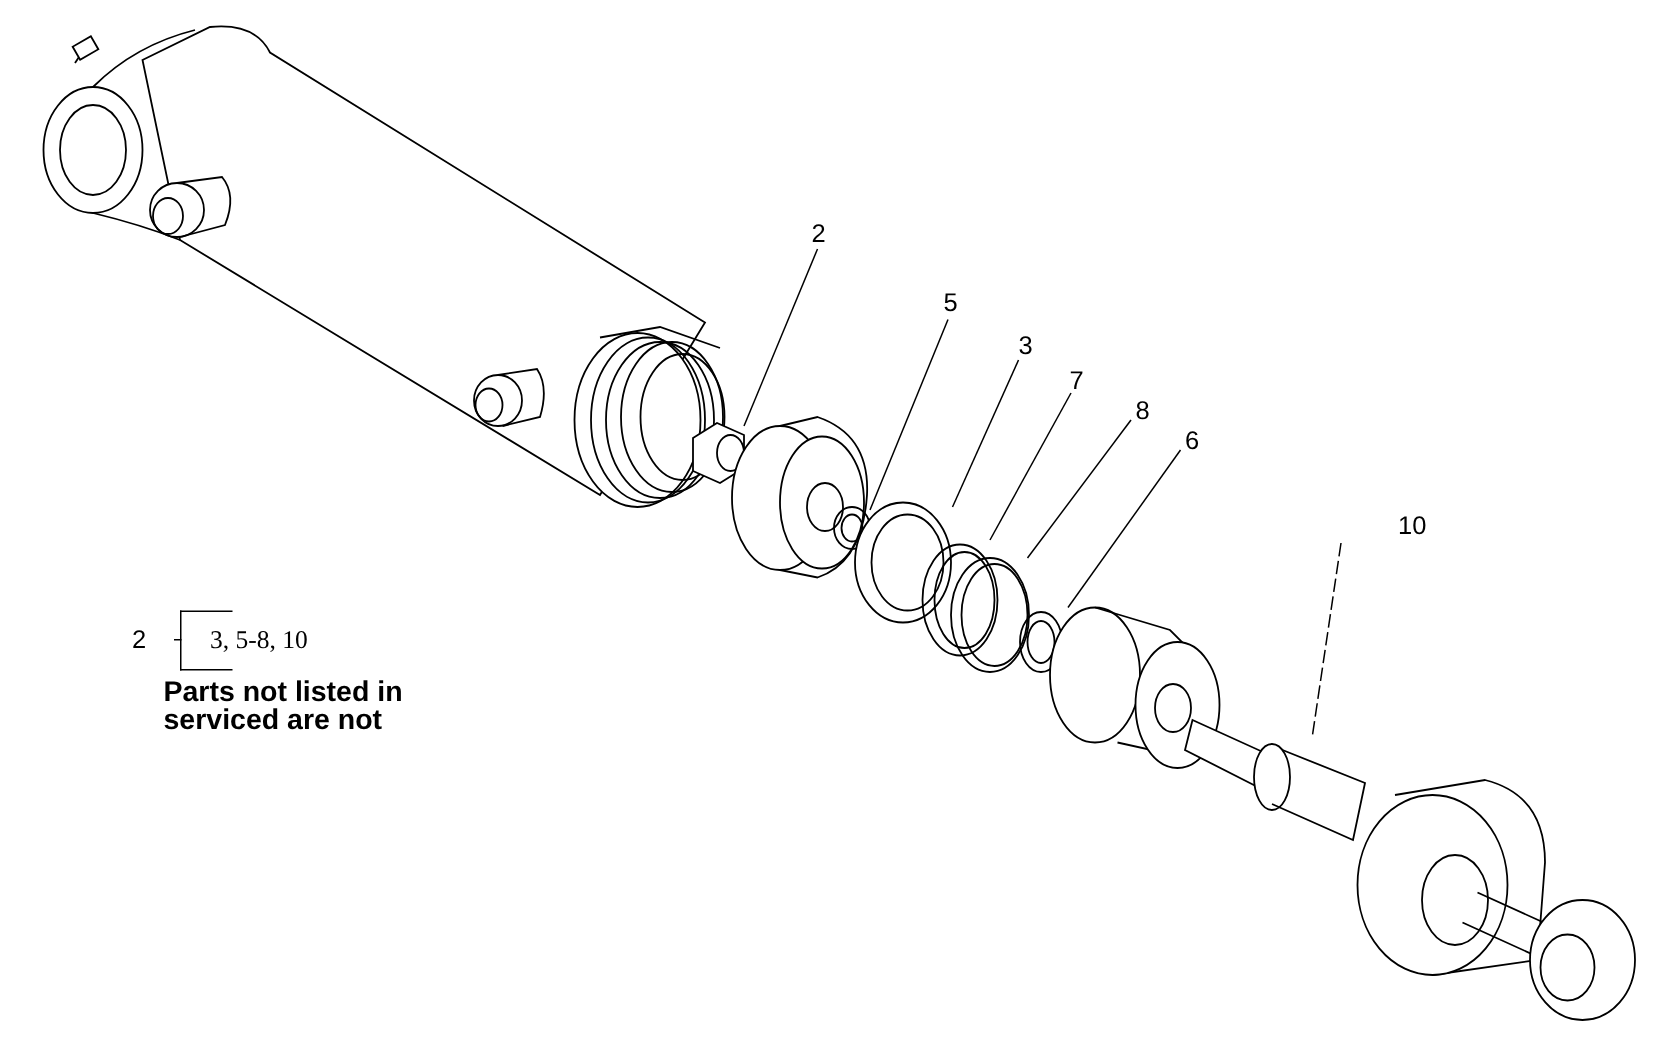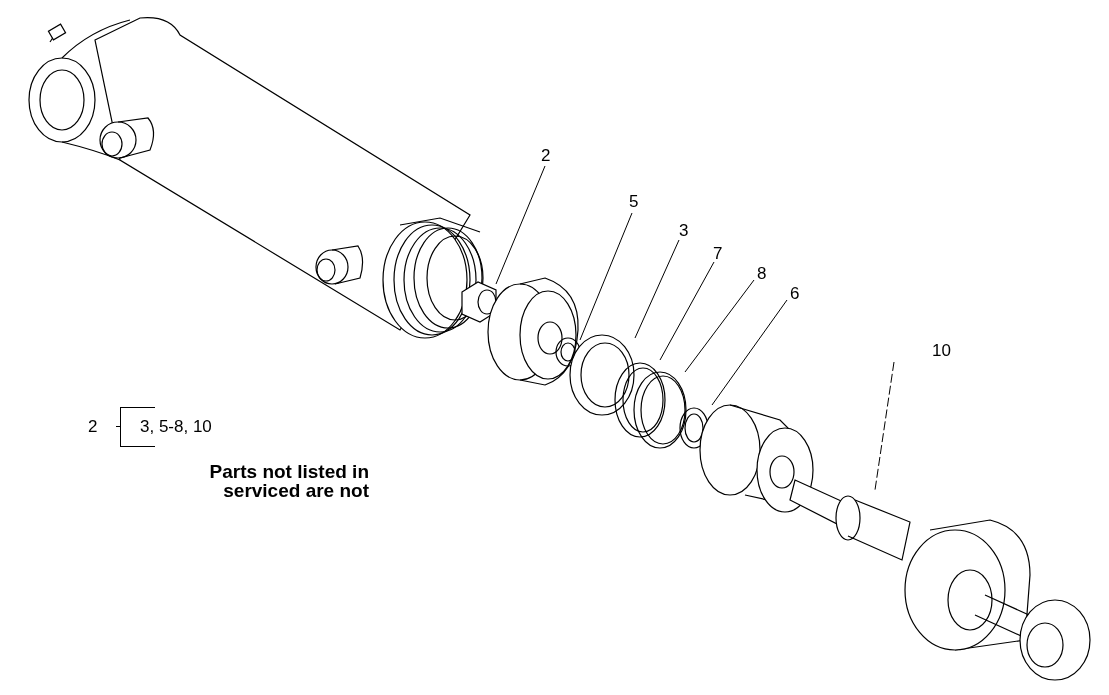--- a/index.html
+++ b/index.html
@@ -3,22 +3,22 @@
 <meta charset="utf-8">
 <style>
   html,body{margin:0;padding:0;background:#fff;}
   body{width:1109px;height:695px;position:relative;overflow:hidden;font-family:"Liberation Sans",sans-serif;color:#000;}
   svg.dia{position:absolute;left:0;top:0;}
   .callout{position:absolute;font-size:17px;line-height:1;}
   .kit{position:absolute;left:88px;top:417px;font-size:17px;}
   .kit-num{position:absolute;left:0;top:0;}
   .kit-bracket{position:absolute;left:32px;top:-10px;width:34px;height:38px;border-left:1px solid #000;border-top:1px solid #000;border-bottom:1px solid #000;}
   .kit-tick{position:absolute;left:28px;top:9px;width:5px;border-top:1px solid #000;}
-  .kit-items{position:absolute;left:52px;top:0;white-space:nowrap;}
-  .note{position:absolute;left:109px;top:462px;font-weight:bold;font-size:19px;line-height:19px;width:260px;text-align:right;}
+  .kit-items{position:absolute;left:52px;top:0;white-space:nowrap;font-family:Liberation Serif, serif;}
+  .note{position:absolute;left:109px;top:452px;font-weight:bold;font-size:19px;line-height:19px;width:260px;}
   .note div{white-space:nowrap;}
 </style>
 </head>
 <body>
 
 <svg class="dia" width="1109" height="695" viewBox="0 0 1109 695" fill="none" stroke="#000" stroke-width="1.2">
 
   <g>
     <path d="M95 40 L140 18 Q170 15 180 35 L470 215 L400 330 L120 160 Z" fill="#fff"></path>
     <ellipse cx="62" cy="100" rx="33" ry="42" fill="#fff"></ellipse>

